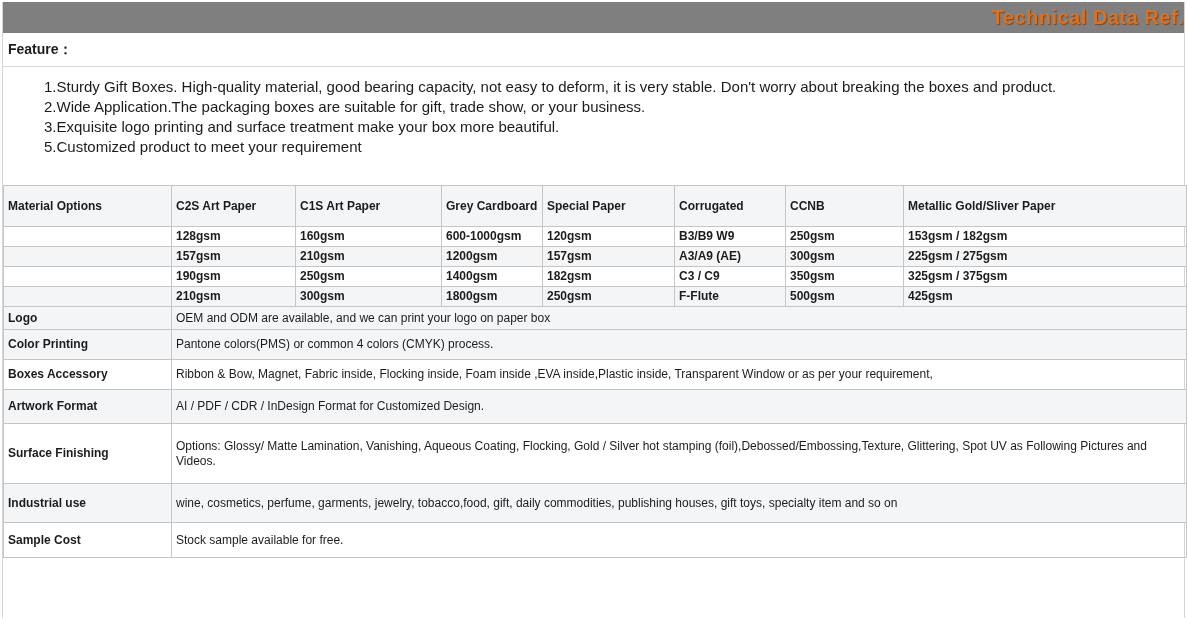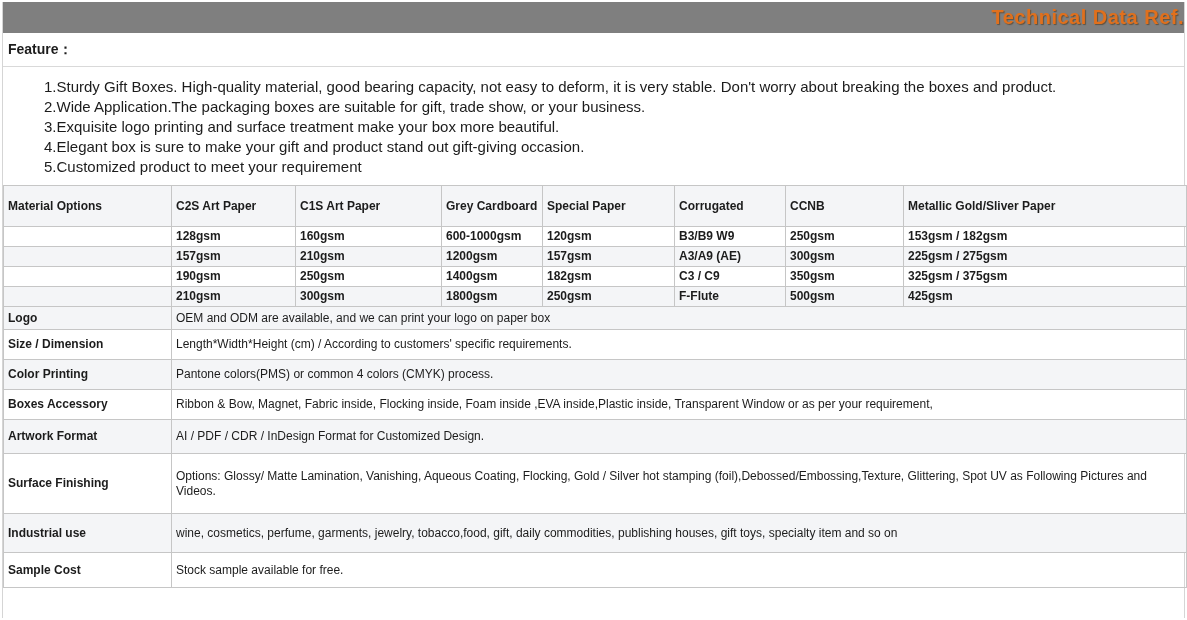--- a/index.html
+++ b/index.html
@@ -90,21 +90,20 @@
     <div class="title-bar">
       <span class="title">Technical Data Ref.</span>
     </div>
 
     <div class="feature-heading">Feature：</div>
 
     <div class="feature-list">
       <div class="feature-item">1.Sturdy Gift Boxes. High-quality material, good bearing capacity, not easy to deform, it is very stable. Don't worry about breaking the boxes and product.</div>
       <div class="feature-item">2.Wide Application.The packaging boxes are suitable for gift, trade show, or your business.</div>
       <div class="feature-item">3.Exquisite logo printing and surface treatment make your box more beautiful.</div>
-      <div class="feature-item">4.Elegant box is sure to make your gift and product stand out gift-giving occasion.</div>
       <div class="feature-item">5.Customized product to meet your requirement</div>
     </div>
 
     <table class="spec-table">
       <colgroup>
         <col style="width:168px">
           <col style="width:124px">
           <col style="width:146px">
           <col style="width:101px">
         <col style="width:132px">
@@ -163,24 +162,20 @@
         <td>250gsm</td>
         <td>F-Flute</td>
         <td>500gsm</td>
         <td>425gsm</td>
       </tr>
 
       <tr class="r-logo band">
         <th>Logo</th>
         <td colspan="7">OEM and ODM are available, and we can print your logo on paper box</td>
       </tr>
-      <tr class="r-size">
-        <th>Size / Dimension</th>
-        <td colspan="7">Length*Width*Height (cm) / According to customers' specific requirements.</td>
-      </tr>
       <tr class="r-color band">
         <th>Color Printing</th>
         <td colspan="7">Pantone colors(PMS) or common 4 colors (CMYK) process.</td>
       </tr>
       <tr class="r-boxes">
         <th>Boxes Accessory</th>
         <td colspan="7">Ribbon &amp; Bow, Magnet, Fabric inside, Flocking inside, Foam inside ,EVA inside,Plastic inside, Transparent Window or as per your requirement,</td>
       </tr>
       <tr class="r-artwork band">
         <th>Artwork Format</th>

